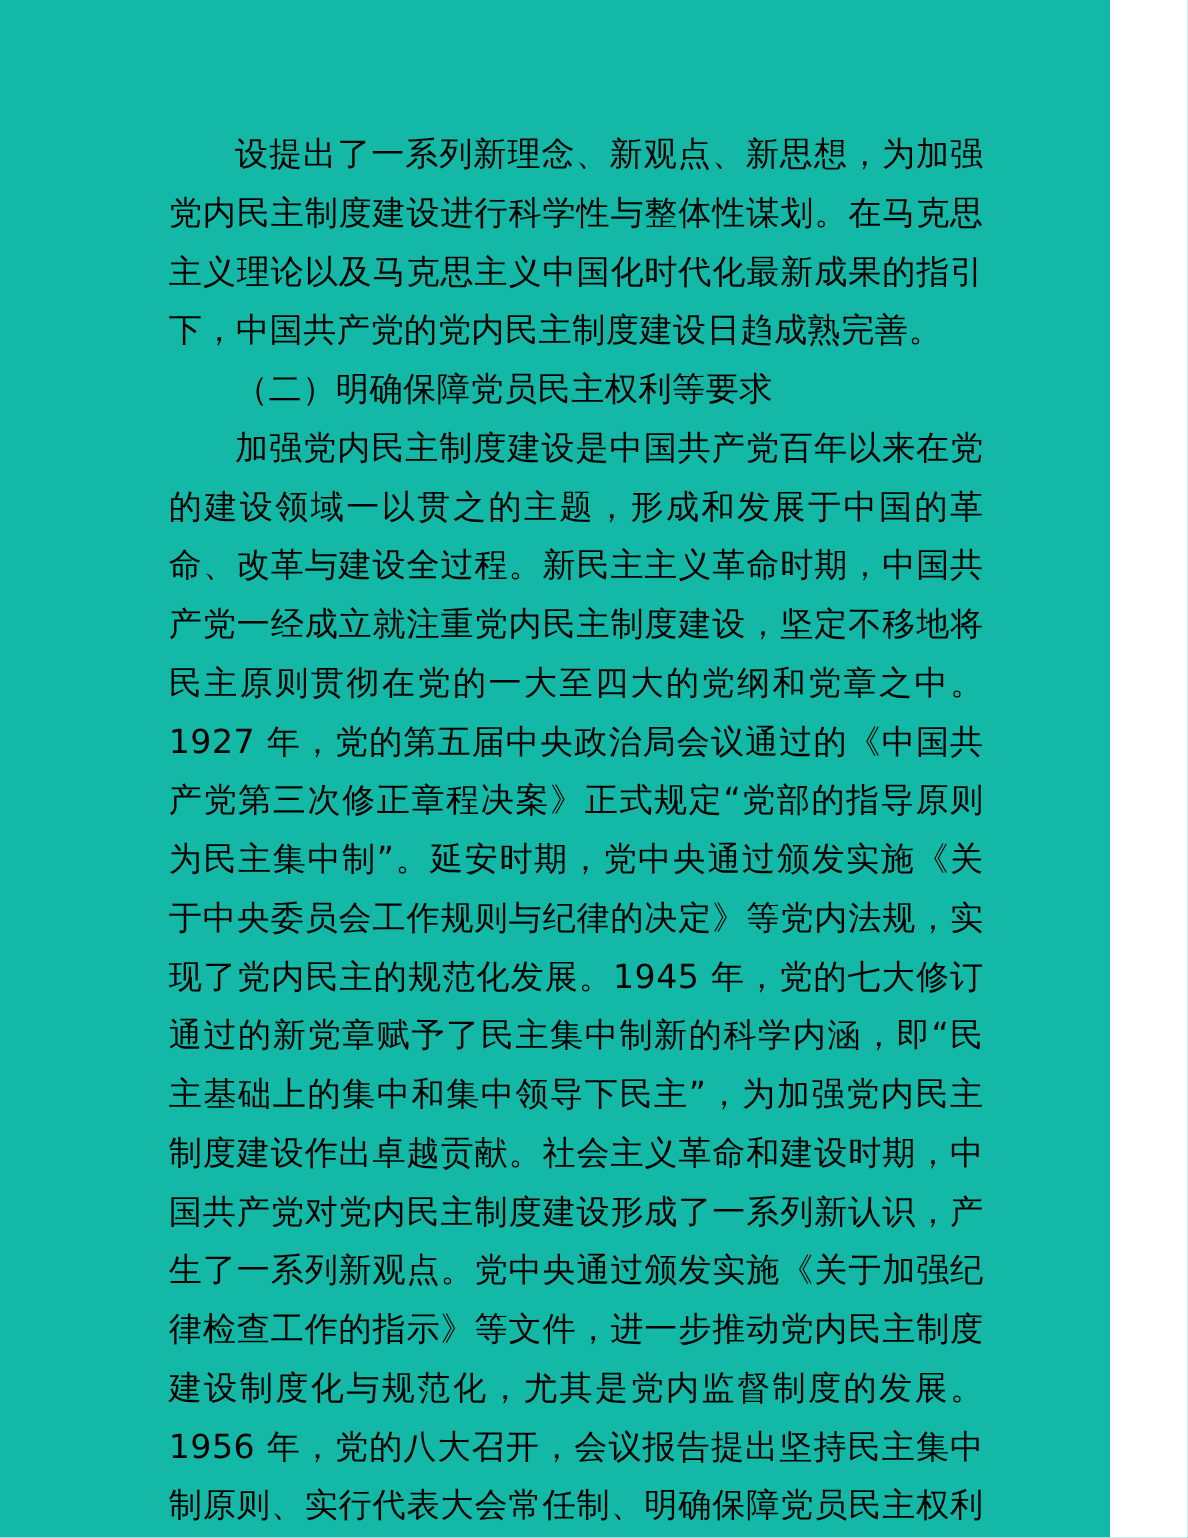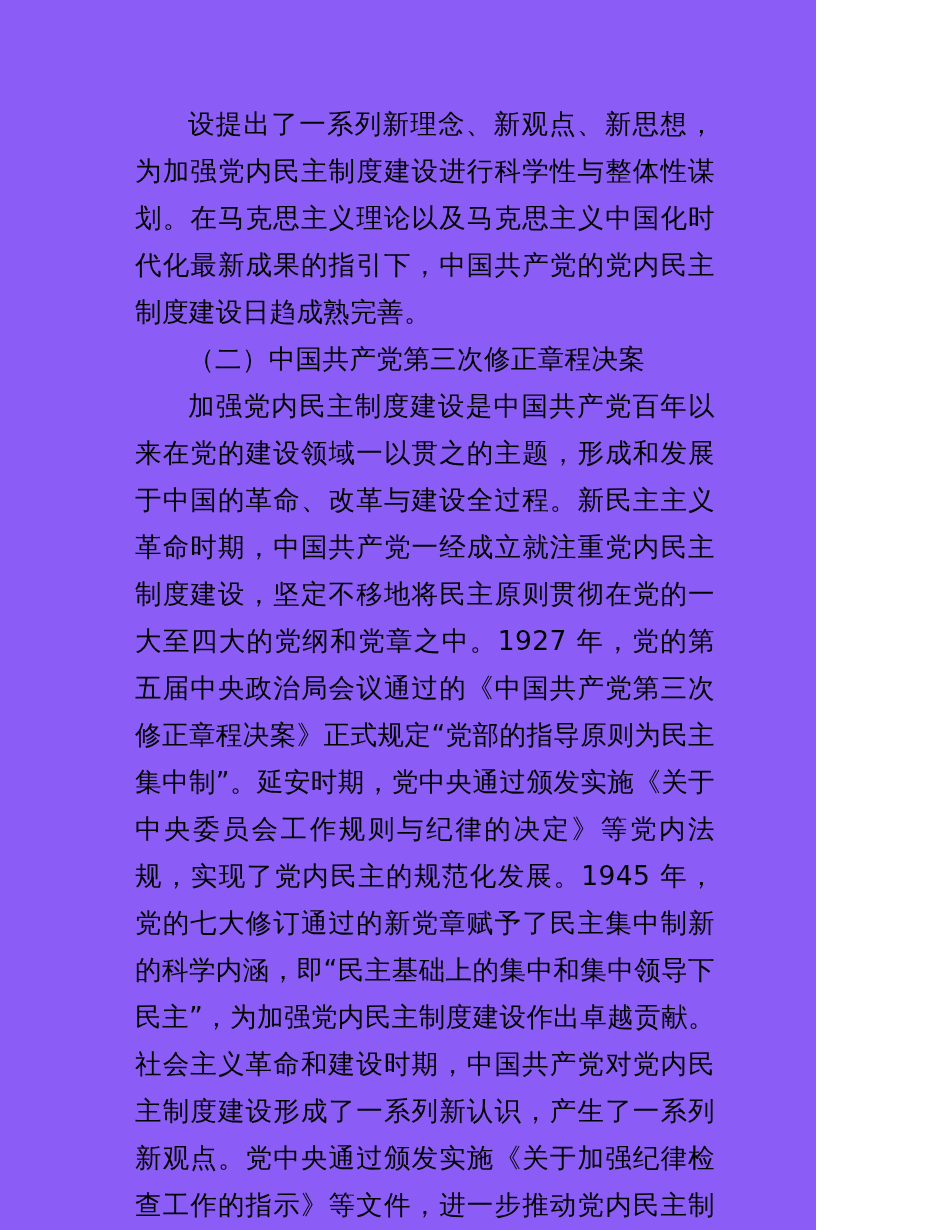--- a/index.html
+++ b/index.html
@@ -9,24 +9,24 @@
   }
   body {
     width: 950px;
     height: 1230px;
     font-family: "DejaVu Sans", "Liberation Sans", sans-serif;
     color: #000000;
     overflow: hidden;
   }
   .page {
     box-sizing: border-box;
-    width: 816px;
+    width: 888px;
     height: 1230px;
     padding: 100px 101px 60px 135px;
-    background: #8b5cf6;
+    background: #14b8a6;
   }
   .doc-body {
     font-size: 26.5px;
     line-height: 47px;
     letter-spacing: 0.4px;
     text-align: justify;
     text-justify: inter-ideograph;
   }
   p.para {
     margin: 0;
@@ -36,16 +36,16 @@
     margin: 0;
     text-indent: 2em;
   }
 </style>
 </head>
 <body>
 
 <div class="page">
   <div class="doc-body">
     <p class="para">设提出了一系列新理念、新观点、新思想，为加强党内民主制度建设进行科学性与整体性谋划。在马克思主义理论以及马克思主义中国化时代化最新成果的指引下，中国共产党的党内民主制度建设日趋成熟完善。</p>
-    <p class="heading">（二）中国共产党第三次修正章程决案</p>
+    <p class="heading">（二）明确保障党员民主权利等要求</p>
     <p class="para">加强党内民主制度建设是中国共产党百年以来在党的建设领域一以贯之的主题，形成和发展于中国的革命、改革与建设全过程。新民主主义革命时期，中国共产党一经成立就注重党内民主制度建设，坚定不移地将民主原则贯彻在党的一大至四大的党纲和党章之中。1927 年，党的第五届中央政治局会议通过的《中国共产党第三次修正章程决案》正式规定“党部的指导原则为民主集中制”。延安时期，党中央通过颁发实施《关于中央委员会工作规则与纪律的决定》等党内法规，实现了党内民主的规范化发展。1945 年，党的七大修订通过的新党章赋予了民主集中制新的科学内涵，即“民主基础上的集中和集中领导下民主”，为加强党内民主制度建设作出卓越贡献。社会主义革命和建设时期，中国共产党对党内民主制度建设形成了一系列新认识，产生了一系列新观点。党中央通过颁发实施《关于加强纪律检查工作的指示》等文件，进一步推动党内民主制度建设制度化与规范化，尤其是党内监督制度的发展。1956 年，党的八大召开，会议报告提出坚持民主集中制原则、实行代表大会常任制、明确保障党员民主权利等要求，不仅在</p>
   </div>
 </div>
 
 </body></html>

